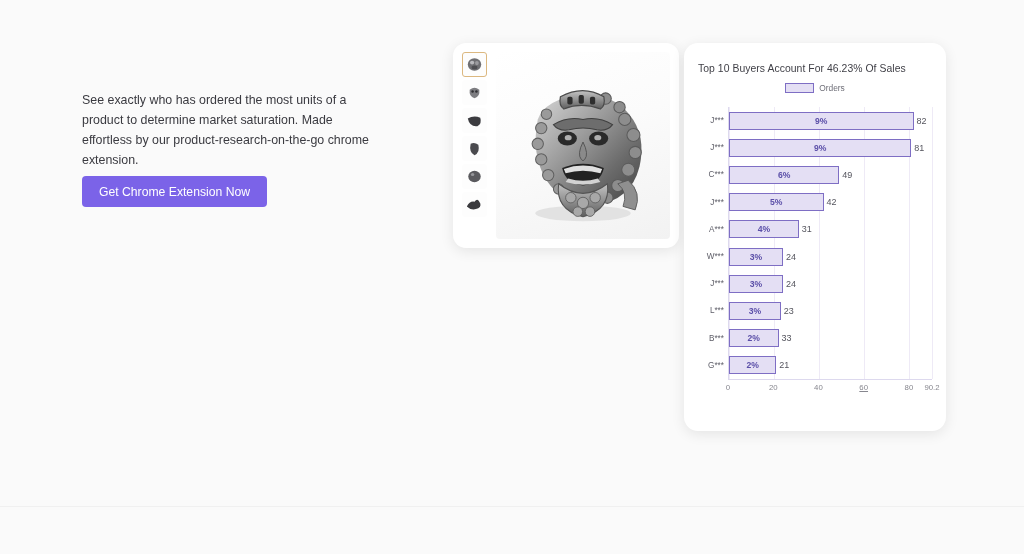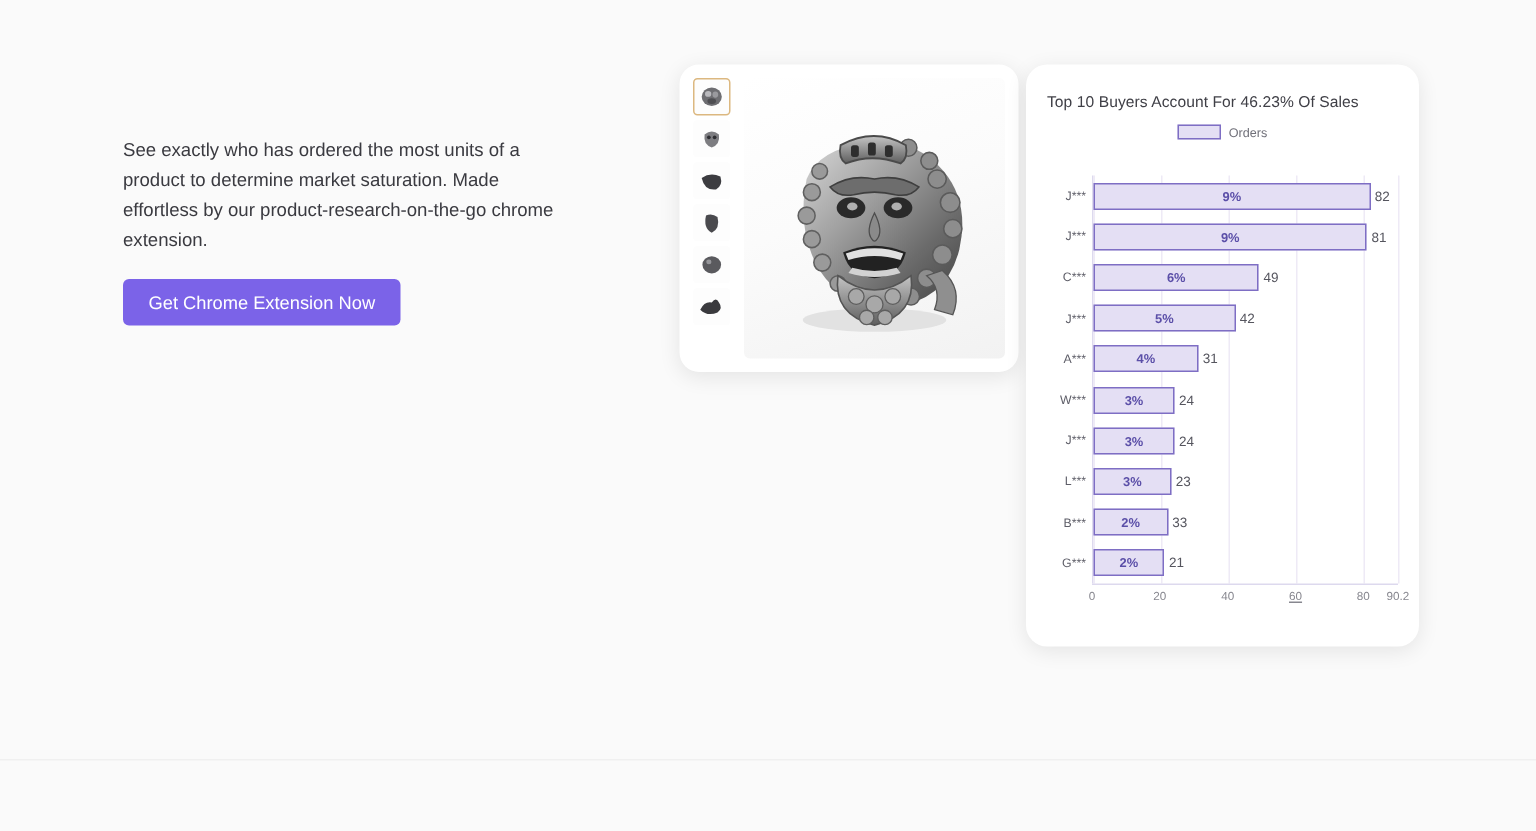--- a/index.html
+++ b/index.html
@@ -43,21 +43,21 @@
     letter-spacing: -0.02em;
     color: #0d0d10;
     width: 290px;
     margin-bottom: 22px;
   }
   .body-copy {
     font-size: 12.4px;
     line-height: 1.62;
     color: #3a3a40;
     width: 292px;
-    margin-bottom: 16px;
+    margin-bottom: 6px;
   }
   .cta {
     display: inline-flex;
     align-items: center;
     justify-content: center;
     height: 31px;
     padding: 0 17px;
     border: none;
     border-radius: 4px;
     background: #7b63e8;
@@ -120,21 +120,21 @@
     font-size: 10.4px;
     color: #3f3f46;
     letter-spacing: 0.005em;
     margin-bottom: 9px;
   }
   .legend {
     display: flex;
     align-items: center;
     justify-content: center;
     gap: 5px;
-    margin-bottom: 24px;
+    margin-bottom: 14px;
   }
   .legend-swatch {
     width: 29px; height: 10px;
     background: #e4dff4;
     border: 1px solid #7e6ec4;
   }
   .legend-label { font-size: 8.4px; color: #6f6f78; }
 
   .plot {
     position: relative;

